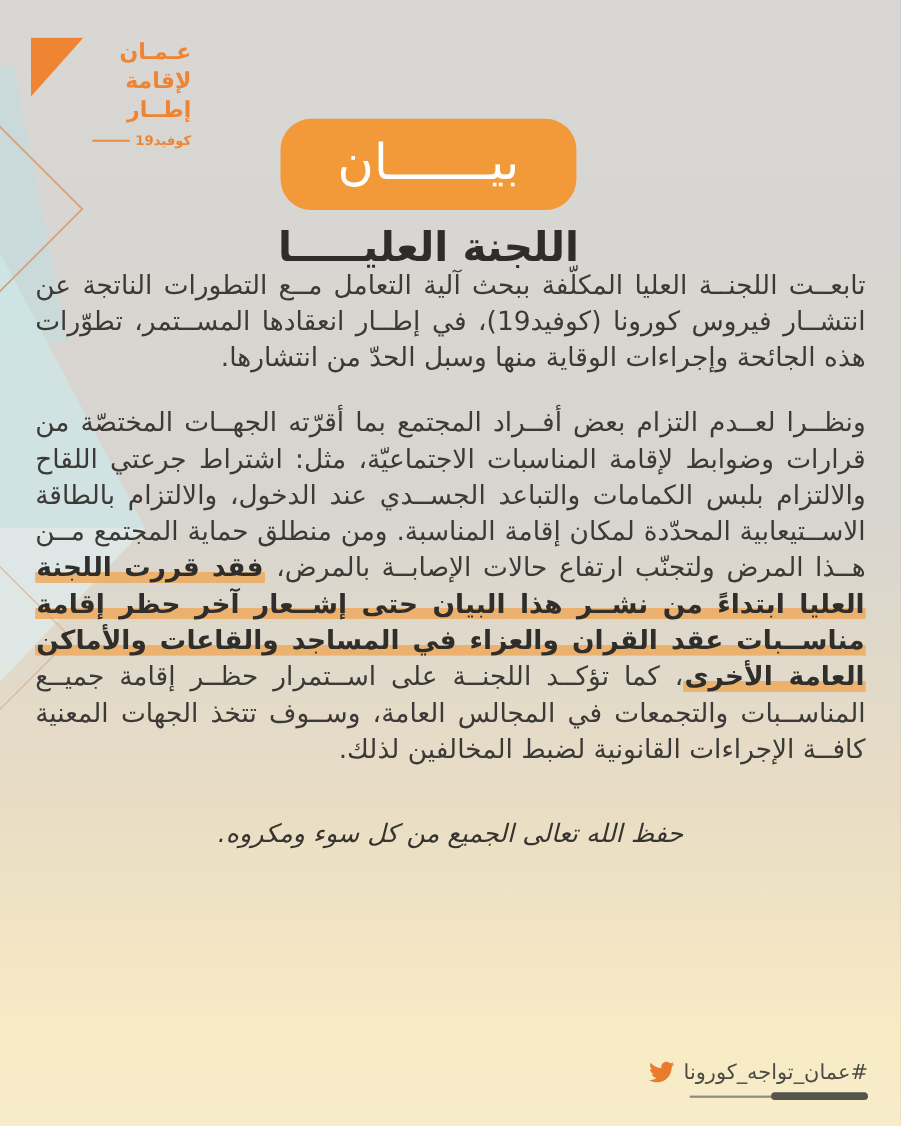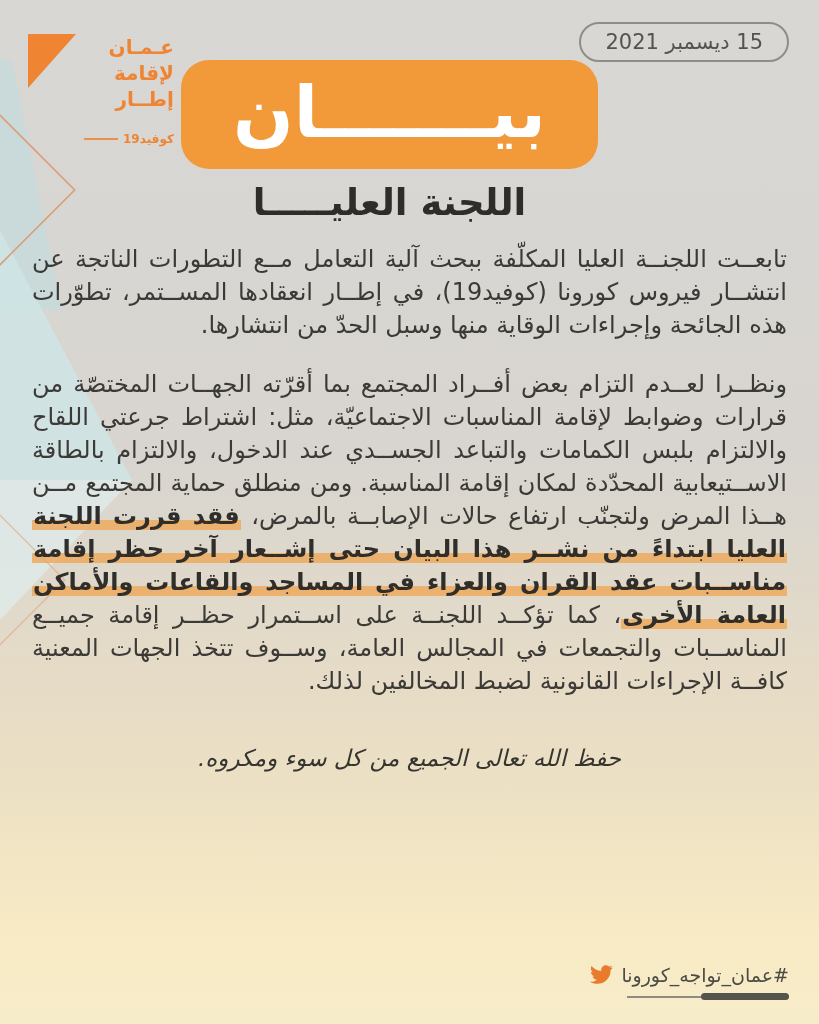--- a/index.html
+++ b/index.html
@@ -15,39 +15,39 @@
 
   
   .logo { position:absolute; top:34px; left:28px; display:flex; gap:8px; }
   .logo-triangle {
     width:48px; height:54px; background:#EF8433;
     clip-path: polygon(0 0, 100% 0, 0 100%);
     flex: 0 0 auto;
   }
   .logo-text { direction:rtl; text-align:right; color:#EF8433; font-weight:bold;
     font-size:20px; line-height:26px; }
-  .covid-row { display:flex; direction:rtl; align-items:center; gap:5px; margin-top:14px; }
+  .covid-row { display:flex; direction:rtl; align-items:center; gap:5px; margin-top:3px; }
   .covid-label { font-size:12px; font-weight:bold; color:#EF8433; }
   .covid-dash { flex:1; height:2px; background:#EF8433; opacity:.85; min-width:34px; }
 
   
   .date-pill {
     position:absolute; top:22px; right:30px;
     border:2px solid #8f8d88; border-radius:999px;
     padding:6px 24px; font-size:21px; color:#55534e;
     direction:rtl; background:transparent;
   }
 
   
   .title-block { position:absolute; top:60px; left:0; right:0; text-align:center;
     transform: translateX(-20px); }
   .badge {
     display:inline-block; background:#F2993A; color:#ffffff;
-    font-size:71px; font-weight:bold; line-height:1;
-    padding:17px 52px 21px; border-radius:28px; direction:rtl;
+    font-size:45px; font-weight:normal; line-height:1;
+    padding:17px 52px 21px; border-radius:28px; direction:rtl;margin-top:48px;
   }
   .subtitle { margin-top:12px; font-size:37px; font-weight:bold; color:#2e2d2a; direction:rtl; }
 
   
   .content { position:absolute; top:243px; left:32px; right:32px; direction:rtl; }
   .content p {
     margin:0 0 26px 0;
     font-size:24px; line-height:33px; color:#3b3a36;
     text-align:justify; text-align-last:start;
   }
@@ -90,21 +90,20 @@
       <div>عـمـان</div>
       <div>لإقامة</div>
       <div>إطــار</div>
       <div class="covid-row">
         <span class="covid-label">كوفيد19</span>
         <span class="covid-dash"></span>
       </div>
     </div>
   </div>
 
-  <div class="date-pill">15 ديسمبر 2021</div>
 
   <div class="title-block">
     <div class="badge">بيـــــــان</div>
     <div class="subtitle">اللجنة العليـــــا</div>
   </div>
 
   <main class="content">
     <p>تابعــت اللجنــة العليا المكلّفة ببحث آلية التعامل مــع التطورات الناتجة عن انتشــار فيروس كورونا (كوفيد19)، في إطــار انعقادها المســتمر، تطوّرات هذه الجائحة وإجراءات الوقاية منها وسبل الحدّ من انتشارها.</p>
     <p><span>ونظــرا لعــدم التزام بعض أفــراد المجتمع بما أقرّته الجهــات المختصّة من قرارات وضوابط لإقامة المناسبات الاجتماعيّة، مثل: اشتراط جرعتي اللقاح والالتزام بلبس الكمامات والتباعد الجســدي عند الدخول، والالتزام بالطاقة الاســتيعابية المحدّدة لمكان إقامة المناسبة. ومن منطلق حماية المجتمع مــن هــذا المرض ولتجنّب ارتفاع حالات الإصابــة بالمرض، </span><strong class="hl">فقد قررت اللجنة العليا ابتداءً من نشــر هذا البيان حتى إشــعار آخر حظر إقامة مناســبات عقد القران والعزاء في المساجد والقاعات والأماكن العامة الأخرى</strong><span>، كما تؤكــد اللجنــة على اســتمرار حظــر إقامة جميــع المناســبات والتجمعات في المجالس العامة، وســوف تتخذ الجهات المعنية كافــة الإجراءات القانونية لضبط المخالفين لذلك.</span></p>
     <p class="closing">حفظ الله تعالى الجميع من كل سوء ومكروه.</p>

